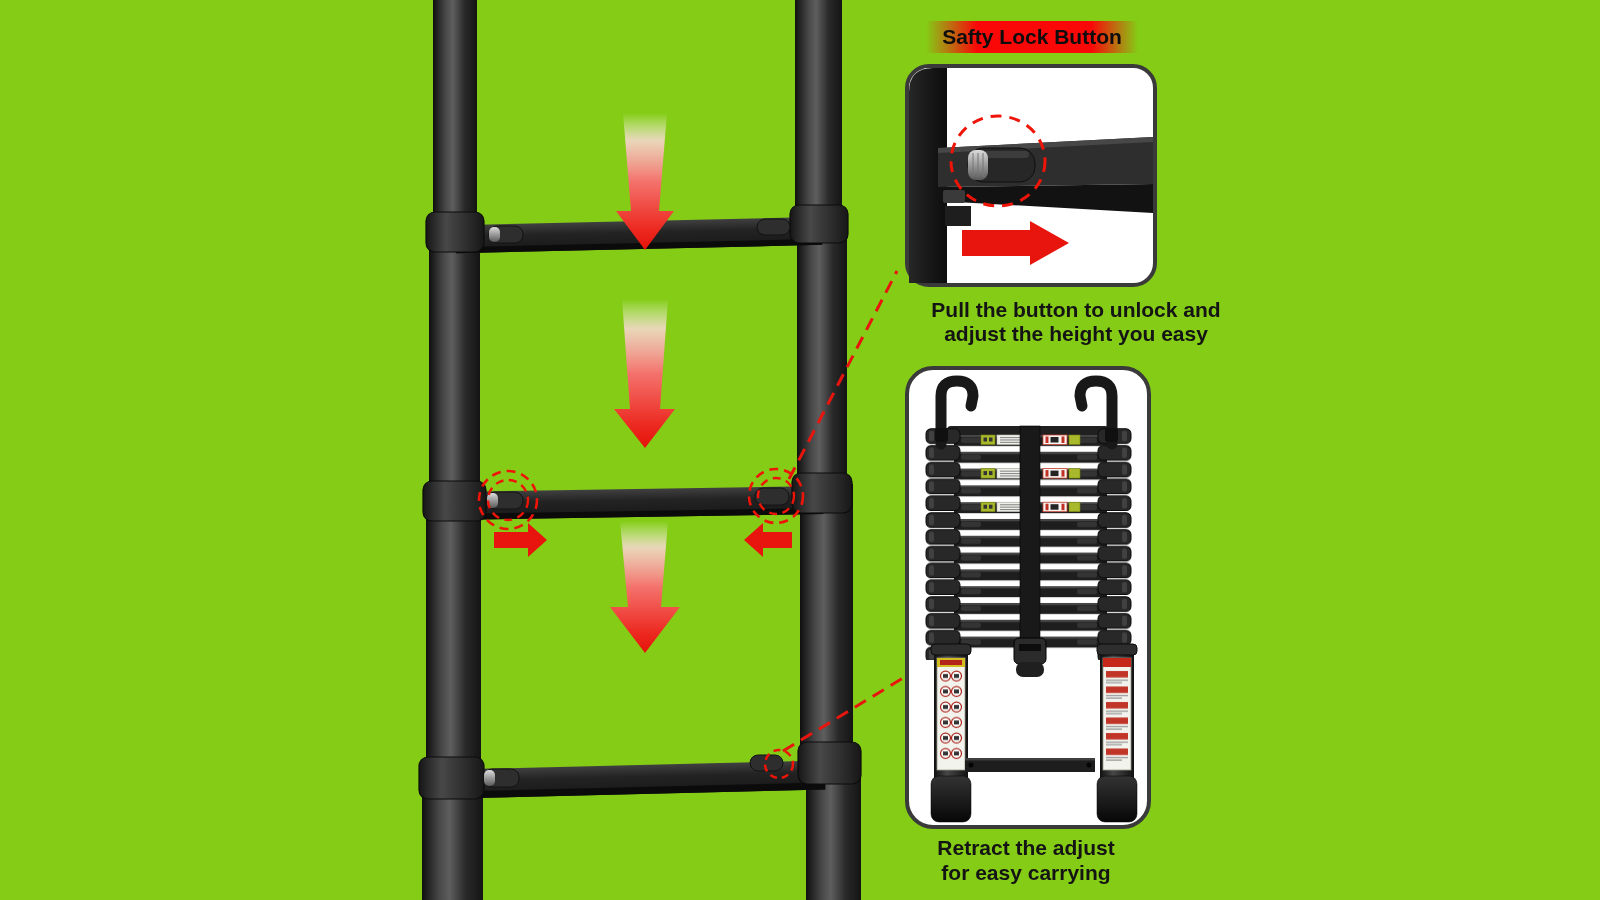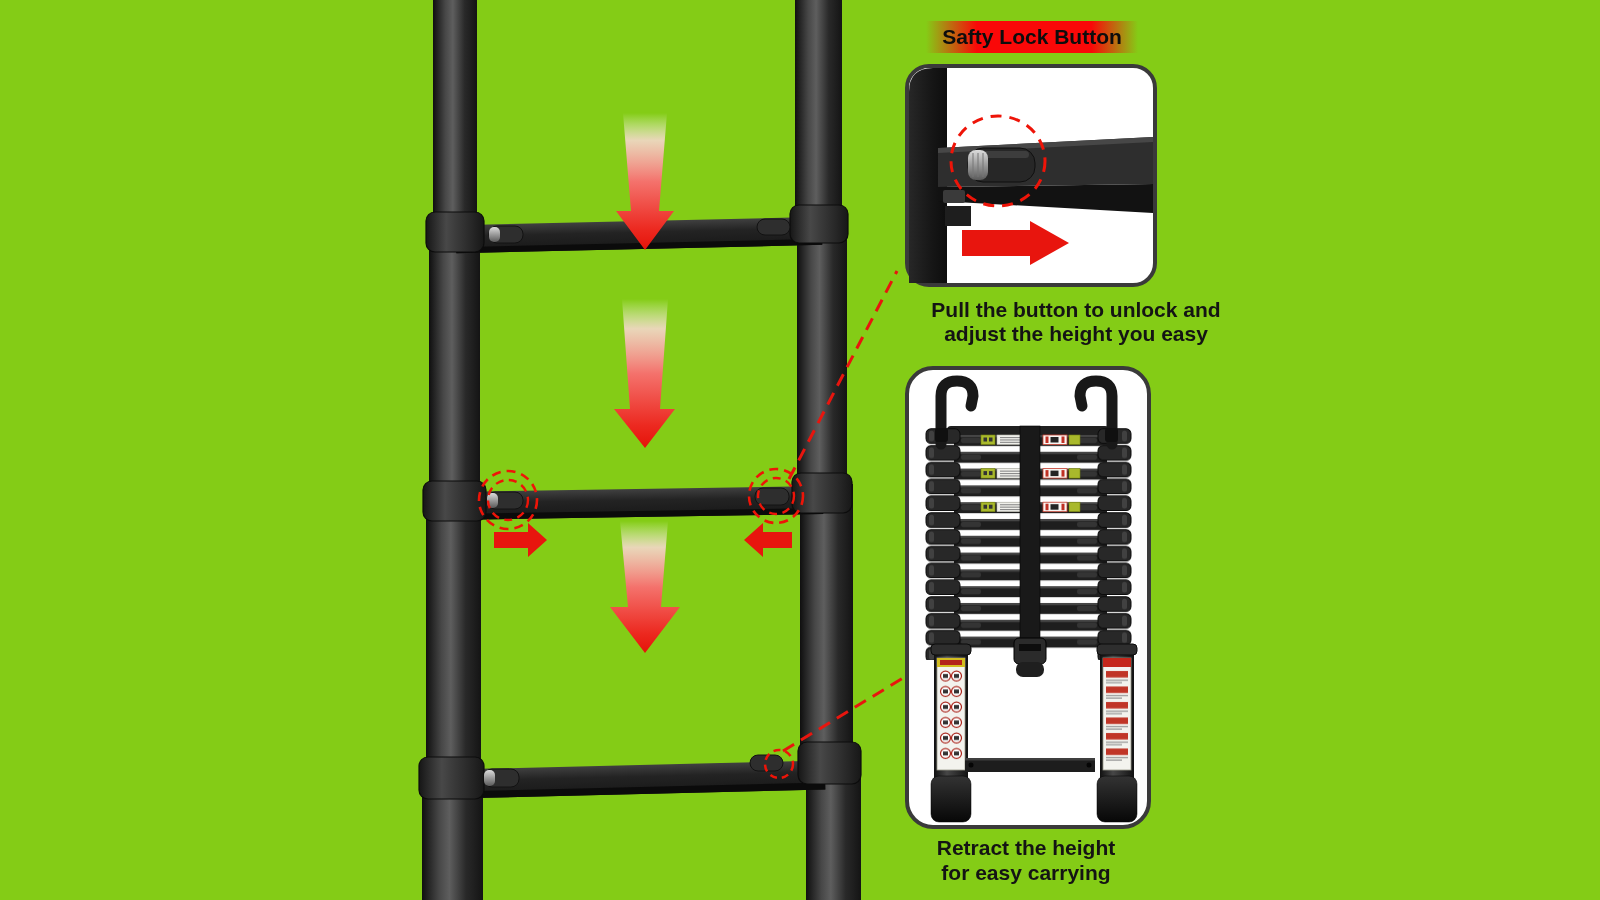--- a/index.html
+++ b/index.html
@@ -287,17 +287,17 @@
         <rect x="56" y="388" width="130" height="2.5" fill="#3f3f3f"></rect>
         <circle cx="62" cy="395" r="2.5" fill="#050505"></circle>
           <circle cx="180" cy="395" r="2.5" fill="#050505"></circle>
       </g>
       <rect x="22" y="406" width="40" height="46" rx="8" fill="url(#footG)" stroke="#000" stroke-width="0.5"></rect>
       <rect x="188" y="406" width="40" height="46" rx="8" fill="url(#footG)" stroke="#000" stroke-width="0.5"></rect>
     </svg>
   </div>
 
   <div class="caption caption-bottom">
-    <div>Retract the height</div>
+    <div>Retract the adjust</div>
     <div>for easy carrying</div>
   </div>
 
 </div>
 
 </body></html>

